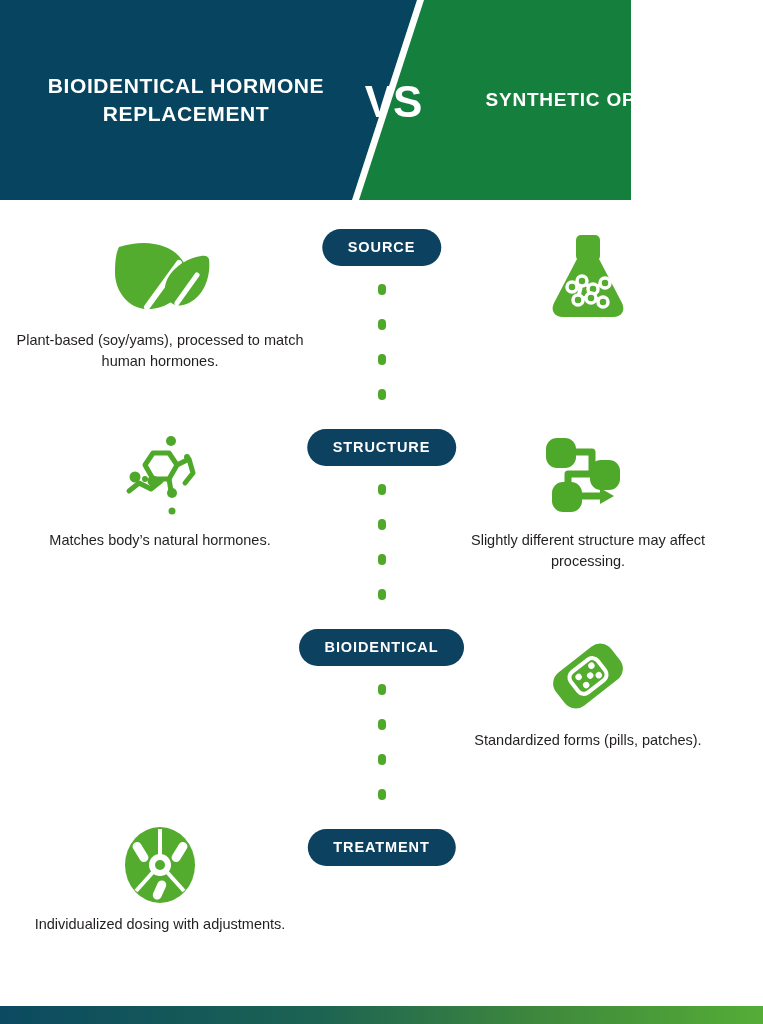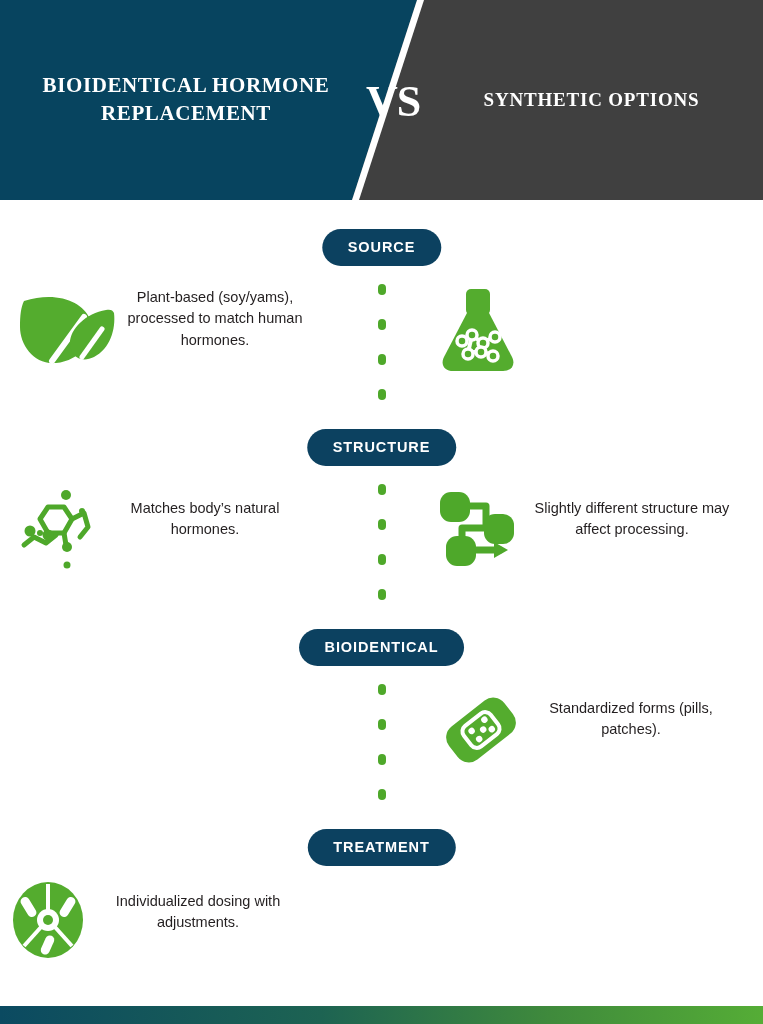--- a/index.html
+++ b/index.html
@@ -7,24 +7,23 @@
     width: 763px; height: 1024px;
     background: #ffffff;
     font-family: "Liberation Sans", sans-serif;
     overflow: hidden;
   }
   #page { position: relative; width: 763px; height: 1024px; background: #ffffff; }
 
   
   .header {
     position: absolute; top: 0; left: 0;
-    width: 763px; height: 200px;
+    width: 631px; height: 200px;
     overflow: hidden;
-    background: #404040;
-    font-family: Liberation Serif, serif;
+    background: #15803d;
   }
   .header-navy {
     position: absolute; inset: 0;
     background: #07445f;
     clip-path: polygon(0 0, 417px 0, 352px 200px, 0 200px);
   }
   .header-slash {
     position: absolute; top: 0; left: 0;
     width: 763px; height: 200px;
   }
@@ -72,23 +71,23 @@
   
   .rows { position: absolute; top: 200px; left: 0; width: 763px; }
   .row {
     position: relative;
     width: 763px;
     height: 200px;
   }
   .row.last { height: 186px; }
 
   .side {
-    position: absolute; top: 16px;
+    position: absolute; top: 0;
     width: 300px; height: 100%;
-    display: flex; flex-direction: row; align-items: center;
+    display: flex; flex-direction: column; align-items: center;
   }
   .side.left  { left: 10px; }
   .side.right { left: 438px; }
 
   .icon-slot {
     height: 96px;
     display: flex; align-items: center; justify-content: center;
     margin-top: 28px;
   }
   .row.last .icon-slot { height: 86px; margin-top: 22px; }

